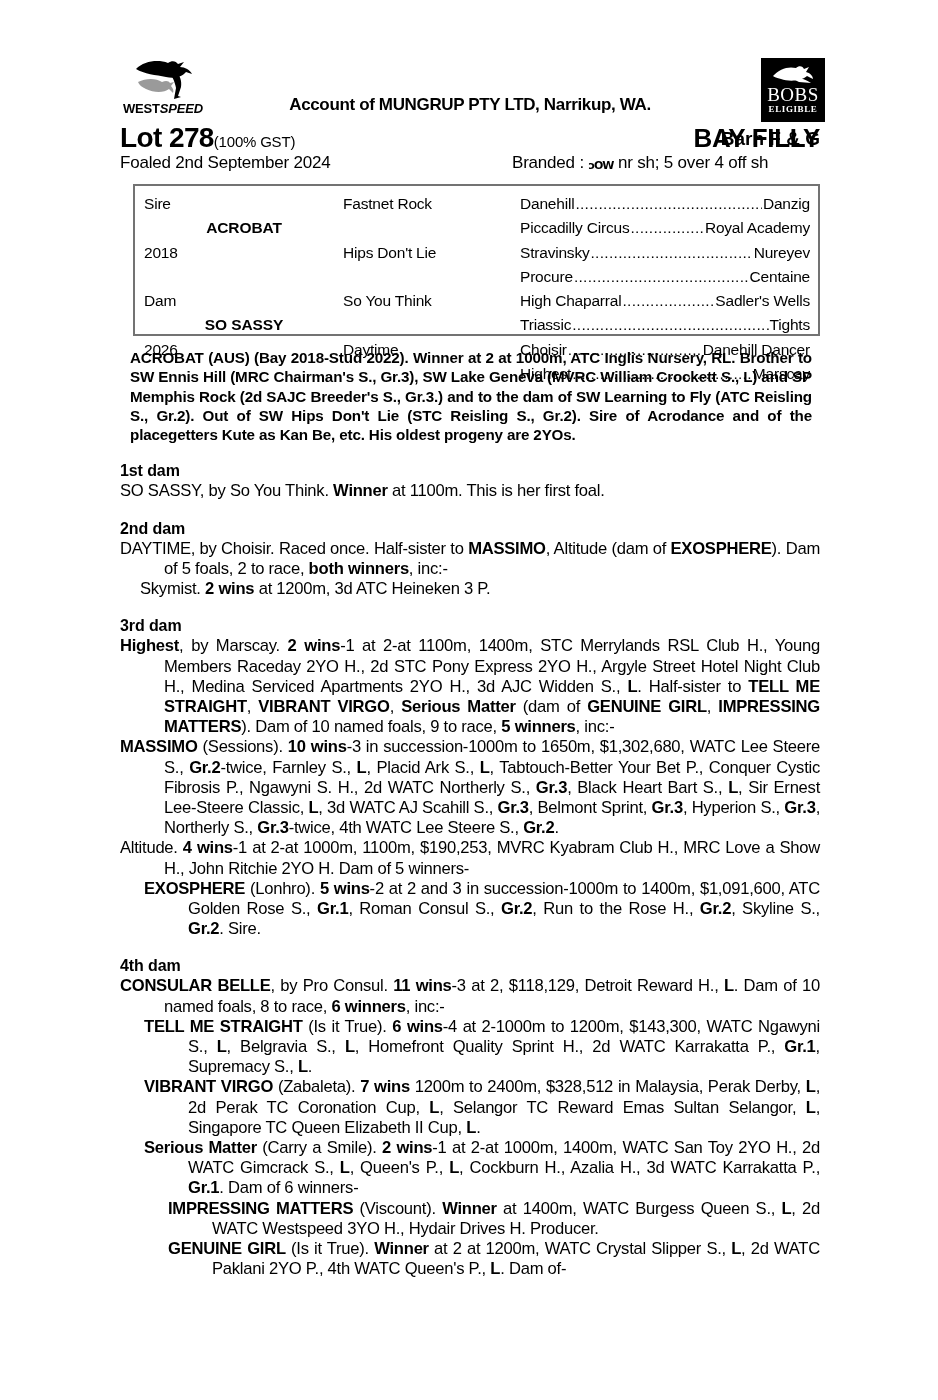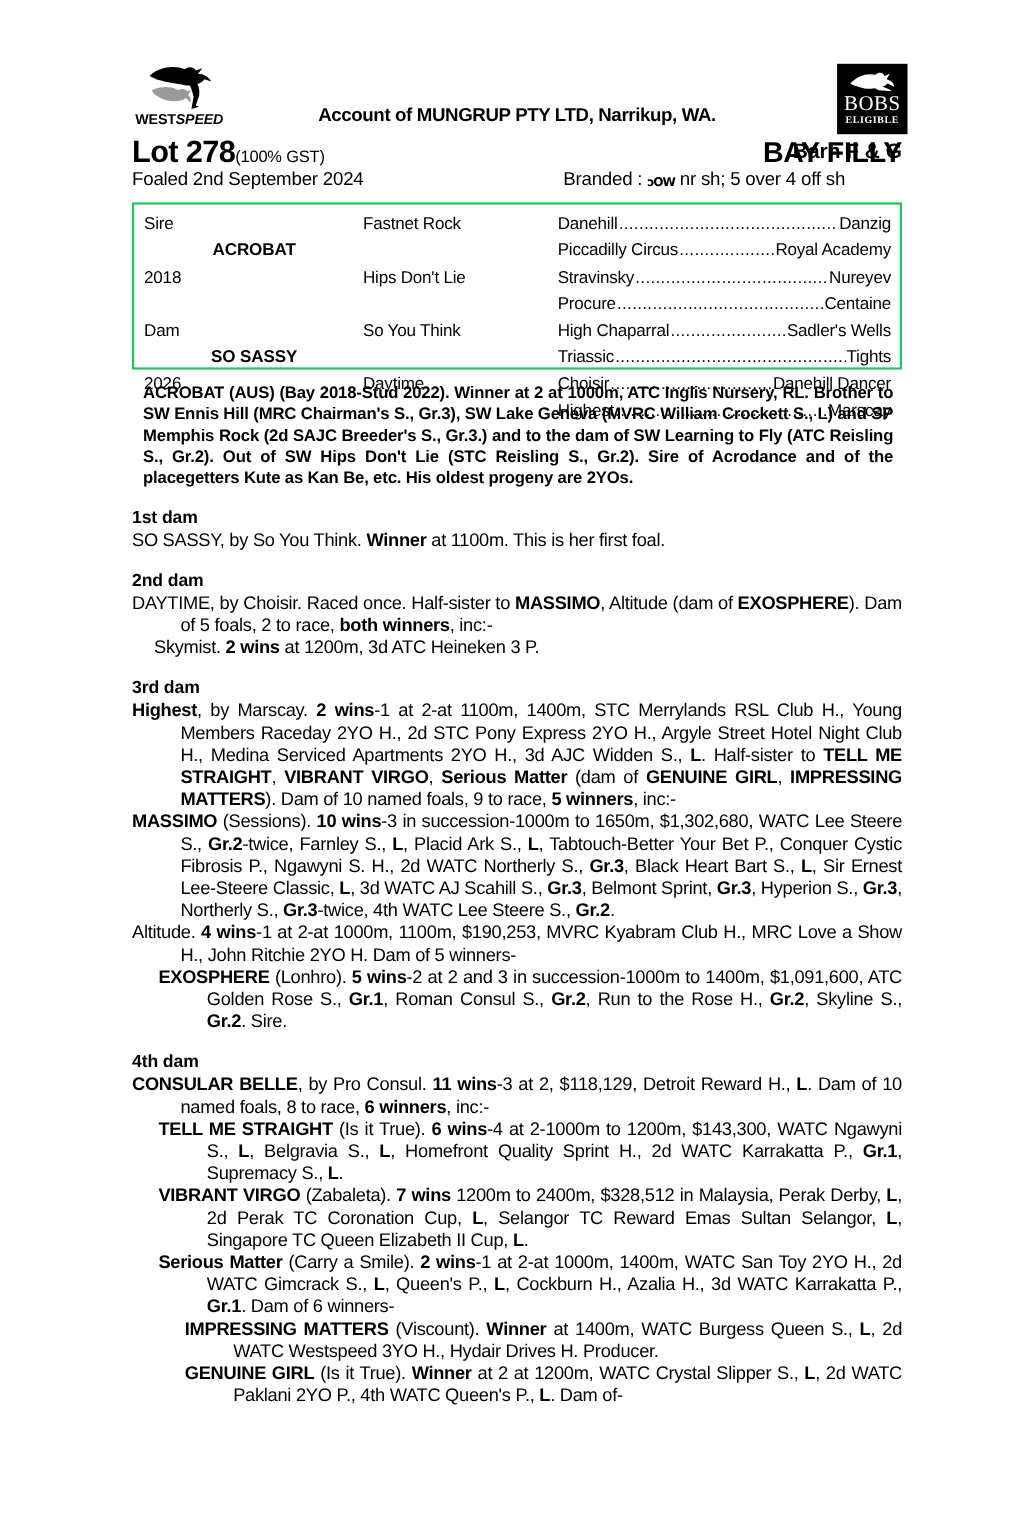--- a/index.html
+++ b/index.html
@@ -156,26 +156,27 @@
     display: inline-block;
     font-size: 11px;
     font-weight: bold;
     letter-spacing: -1px;
     transform: translateY(1px);
     font-family: "DejaVu Sans", sans-serif;
   }
 
   
   .ped-table {
-    border: 2px solid #22c55e;
+    border: 2px solid #737373;
     margin-top: 3px;
     padding: 6px 8px 8px 8px;
     height: 152px;
     box-sizing: border-box;
     position: relative;
+    margin-left: 13px;
   }
   .ped-col-a { position: absolute; left: 9px;  top: 6px; width: 200px; }
   .ped-col-b { position: absolute; left: 208px; top: 6px; width: 175px; }
   .ped-col-c { position: absolute; left: 385px; top: 6px; right: 8px; }
 
   .ped-line {
     font-size: 15.5px;
     line-height: 24.3px;
     letter-spacing: -0.2px;
     white-space: nowrap;

